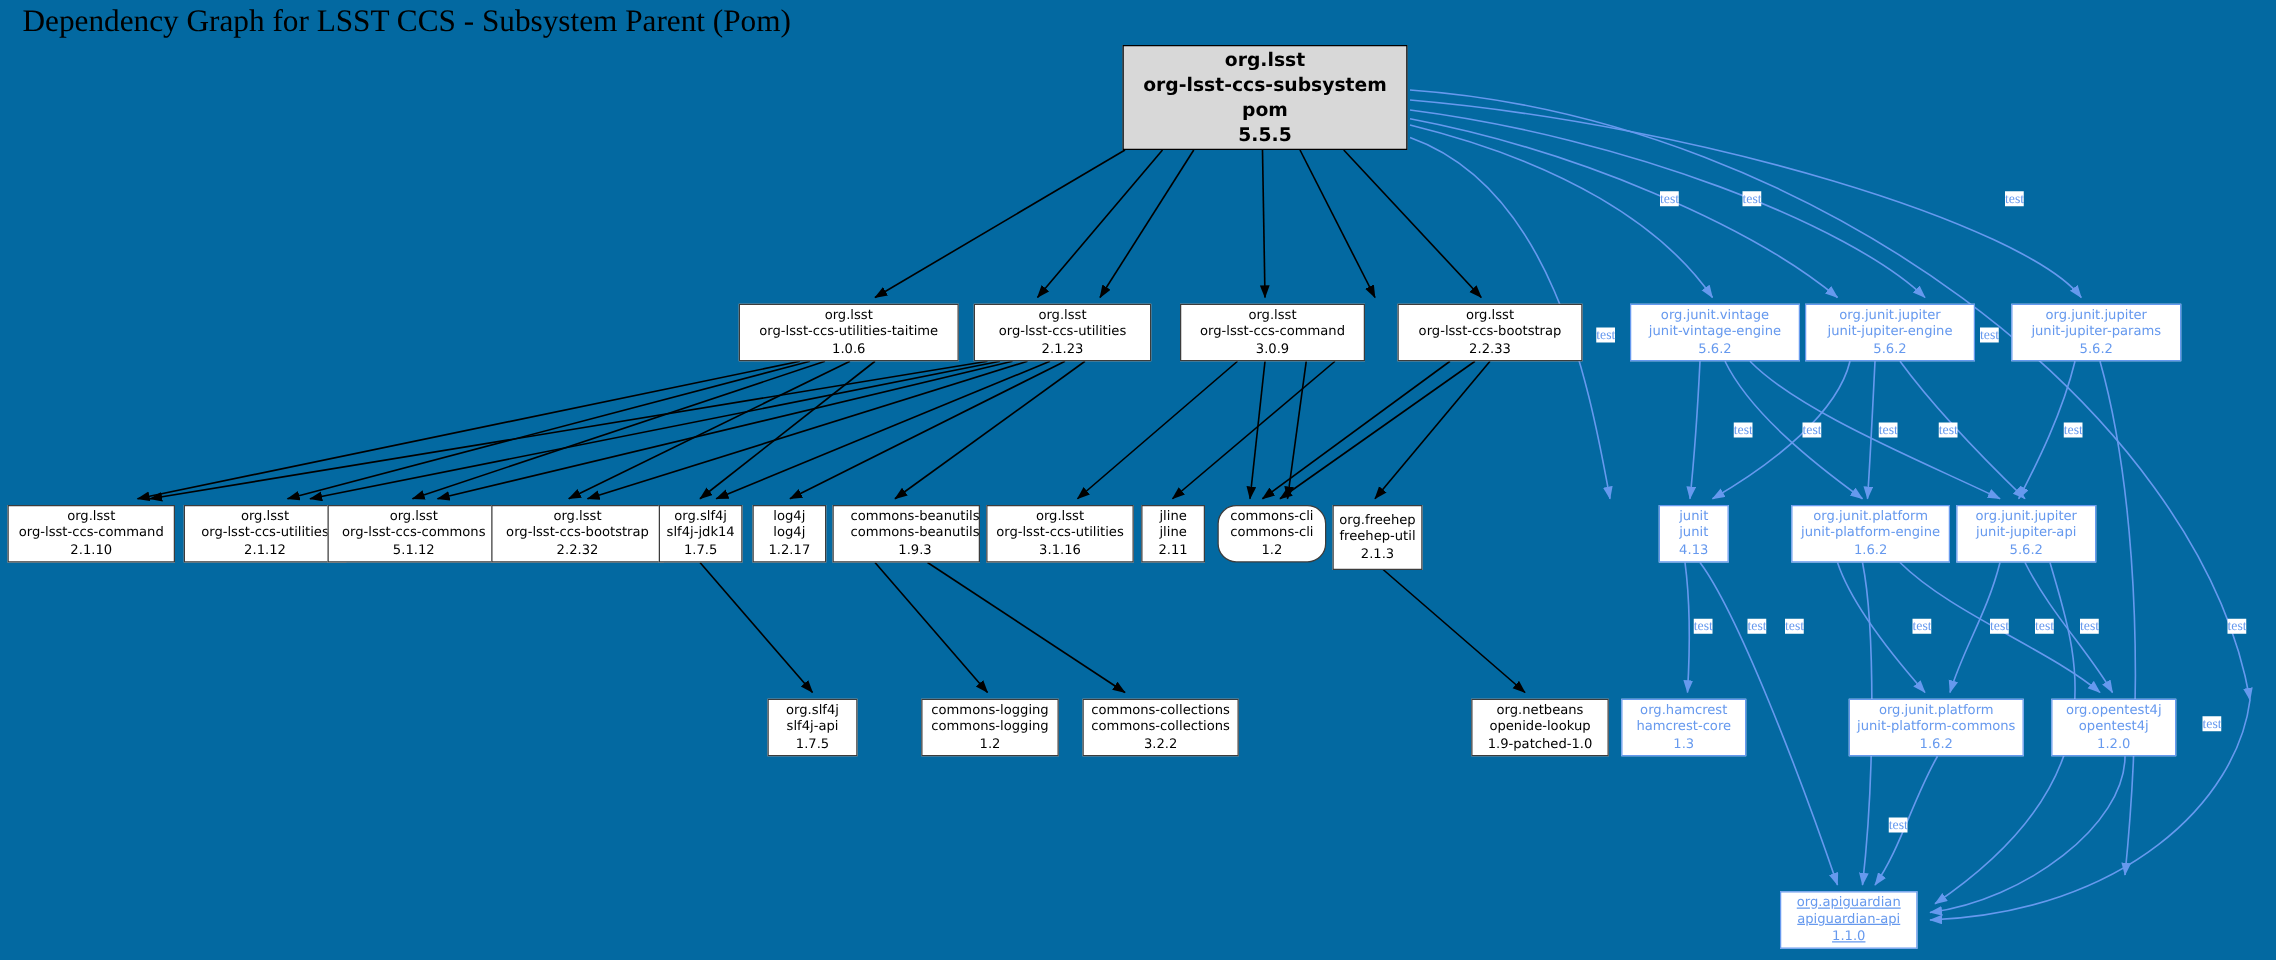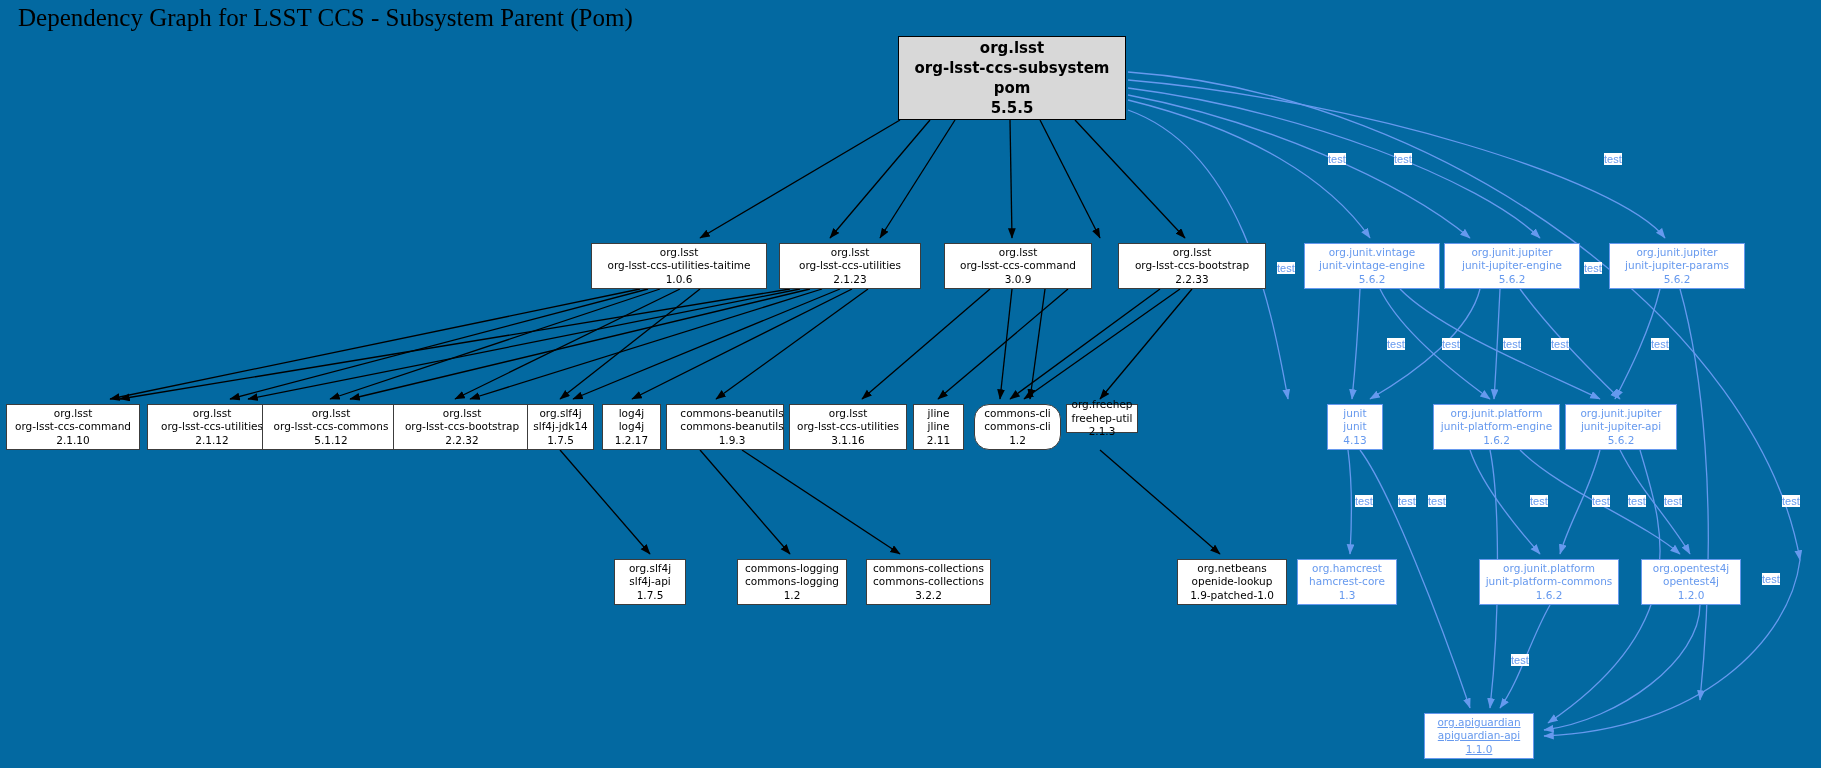--- a/index.html
+++ b/index.html
@@ -57,21 +57,21 @@
     line-height: 20px;
     font-weight: bold;
   }
   .node.test {
     border: 1.6px solid #6699ee;
     color: #6699ee;
     background: #ffffff;
   }
   .edge-label {
     position: absolute;
-    font-family: Liberation Sans, sans-serif;
+    font-family: Liberation Serif, serif;
     font-size: 11px;
     color: #6699ee;
     white-space: nowrap;
     background: #ffffff;
     line-height: 12px;
   }
 </style>
 </head>
 <body>
 
@@ -233,21 +233,21 @@
       <div class="node" style="left: 913px; top: 404px; width: 51px; height: 46px;">
         <span class="ln">jline</span>
         <span class="ln">jline</span>
         <span class="ln">2.11</span>
       </div>
       <div class="node" style="left: 974px; top: 404px; width: 87px; height: 46px; border-radius: 15px;">
         <span class="ln">commons-cli</span>
         <span class="ln">commons-cli</span>
         <span class="ln">1.2</span>
       </div>
-      <div class="node" style="left: 1066px; top: 404px; width: 72px; height: 29px;">
+      <div class="node" style="left: 1066px; top: 404px; width: 72px; height: 52px;">
         <span class="ln">org.freehep</span>
         <span class="ln">freehep-util</span>
         <span class="ln">2.1.3</span>
       </div>
       <div class="node test" style="left: 1327px; top: 404px; width: 56px; height: 46px;">
         <span class="ln">junit</span>
         <span class="ln">junit</span>
         <span class="ln">4.13</span>
       </div>
       <div class="node test" style="left: 1433px; top: 404px; width: 127px; height: 46px;">

